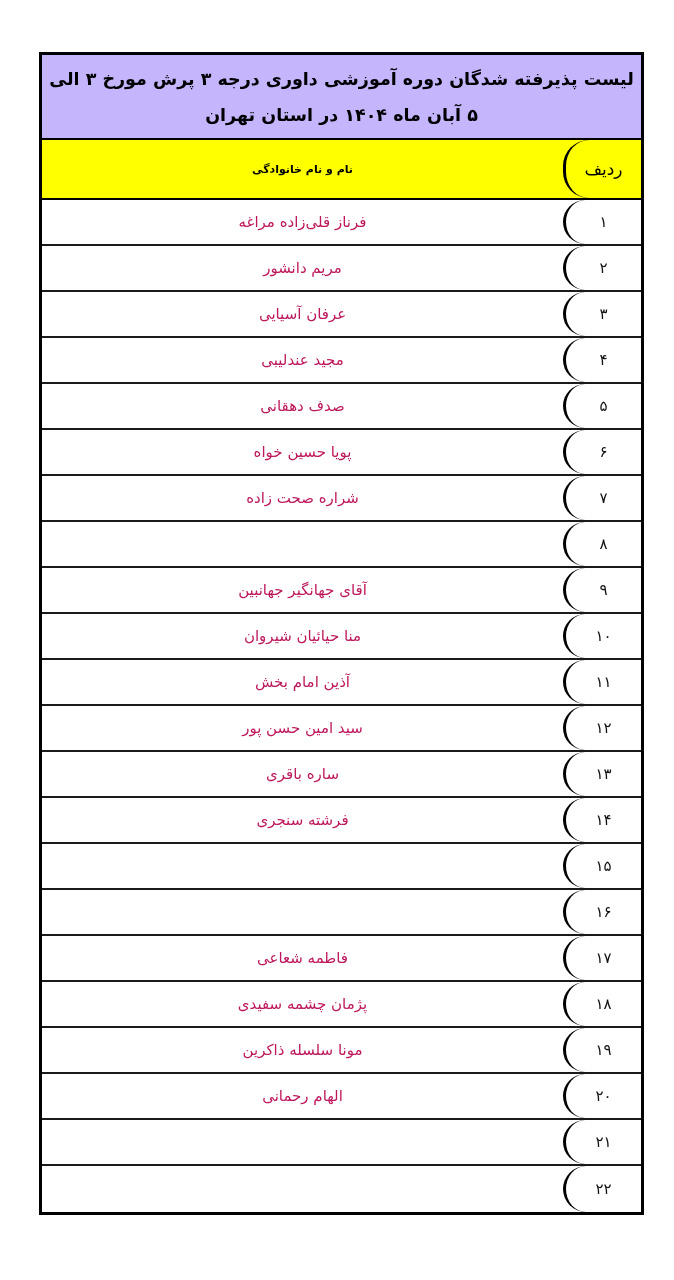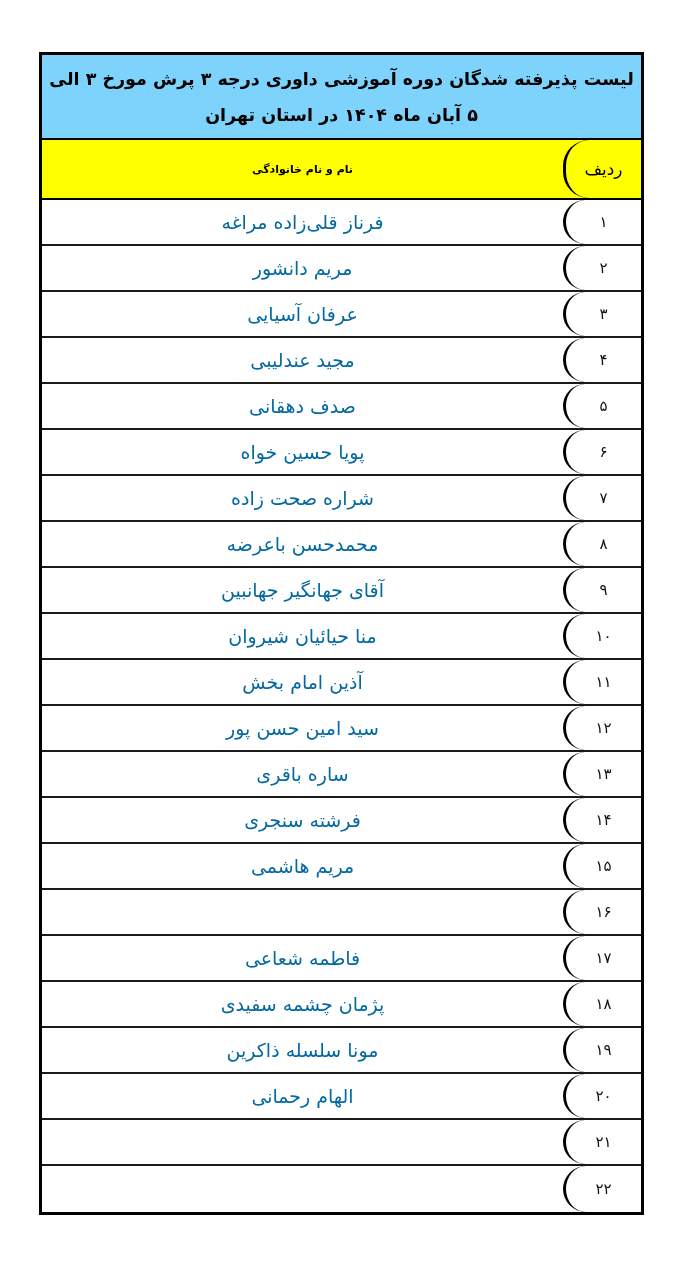--- a/index.html
+++ b/index.html
@@ -17,21 +17,21 @@
     .sheet {
       position: absolute;
       left: 39px;
       top: 52px;
       width: 605px;
       box-sizing: border-box;
       border: 3px solid #000000;
       direction: rtl;
     }
     .title-block {
-      background: #7dd3fc;
+      background: #c4b5fd;
       height: 85px;
       box-sizing: border-box;
       border-bottom: 2px solid #000;
       display: flex;
       flex-direction: column;
       justify-content: center;
       align-items: center;
       text-align: center;
       padding: 0 16px;
     }
@@ -69,22 +69,22 @@
       box-sizing: border-box;
       font-size: 15px;
       color: #111;
       border-radius: 26px;
     }
     .cell-name {
       flex: 1;
       display: flex;
       align-items: center;
       justify-content: center;
-      font-size: 19px;
-      color: #0369a1;
+      font-size: 15px;
+      color: #be185d;
     }
     .header-row .cell-idx,
     .header-row .cell-name {
       font-weight: bold;
       font-size: 11px;
       color: #000;
     }
     .header-row .cell-idx {
       font-size: 17px;
       font-weight: normal;
@@ -128,21 +128,20 @@
     <div class="row">
         <div class="cell-idx">۶</div>
         <div class="cell-name">پویا حسین خواه</div>
       </div>
     <div class="row">
         <div class="cell-idx">۷</div>
         <div class="cell-name">شراره صحت زاده</div>
       </div>
     <div class="row">
         <div class="cell-idx">۸</div>
-        <div class="cell-name">محمدحسن باعرضه</div>
       </div>
     <div class="row">
         <div class="cell-idx">۹</div>
         <div class="cell-name">آقای جهانگیر جهانبین</div>
       </div>
     <div class="row">
         <div class="cell-idx">۱۰</div>
         <div class="cell-name">منا حیائیان شیروان</div>
       </div>
     <div class="row">
@@ -156,21 +155,20 @@
     <div class="row">
         <div class="cell-idx">۱۳</div>
         <div class="cell-name">ساره باقری</div>
       </div>
     <div class="row">
         <div class="cell-idx">۱۴</div>
         <div class="cell-name">فرشته سنجری</div>
       </div>
     <div class="row">
         <div class="cell-idx">۱۵</div>
-        <div class="cell-name">مریم هاشمی</div>
       </div>
     <div class="row">
         <div class="cell-idx">۱۶</div>
       </div>
     <div class="row">
         <div class="cell-idx">۱۷</div>
         <div class="cell-name">فاطمه شعاعی</div>
       </div>
     <div class="row">
         <div class="cell-idx">۱۸</div>

